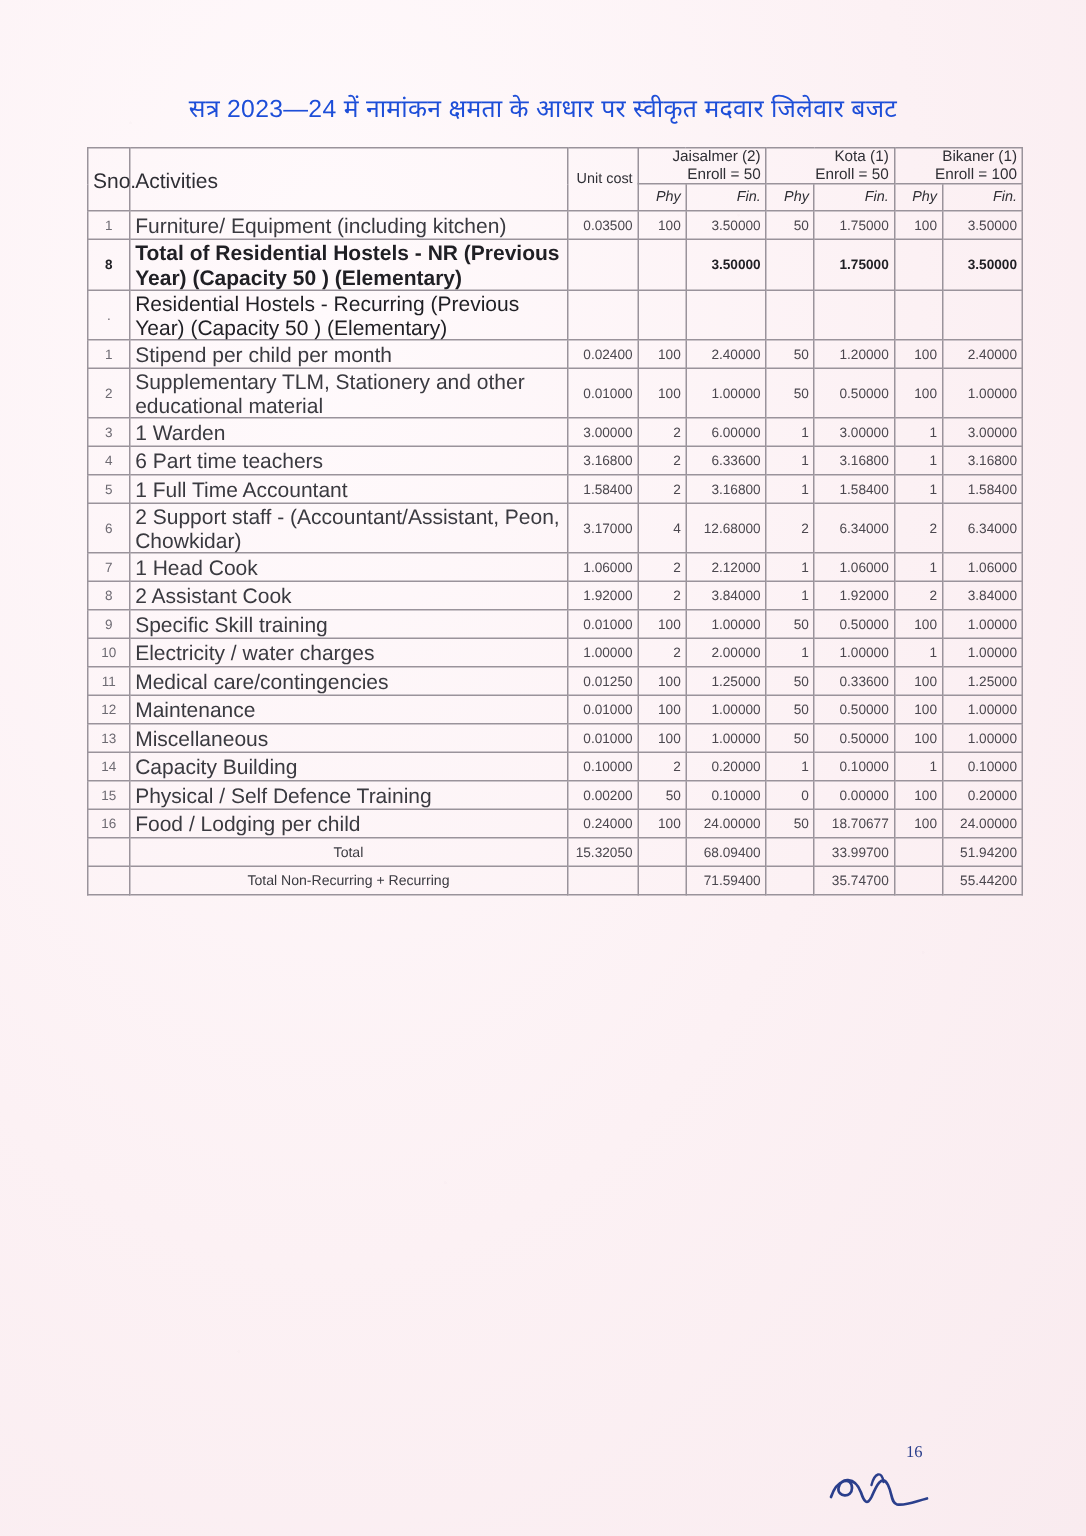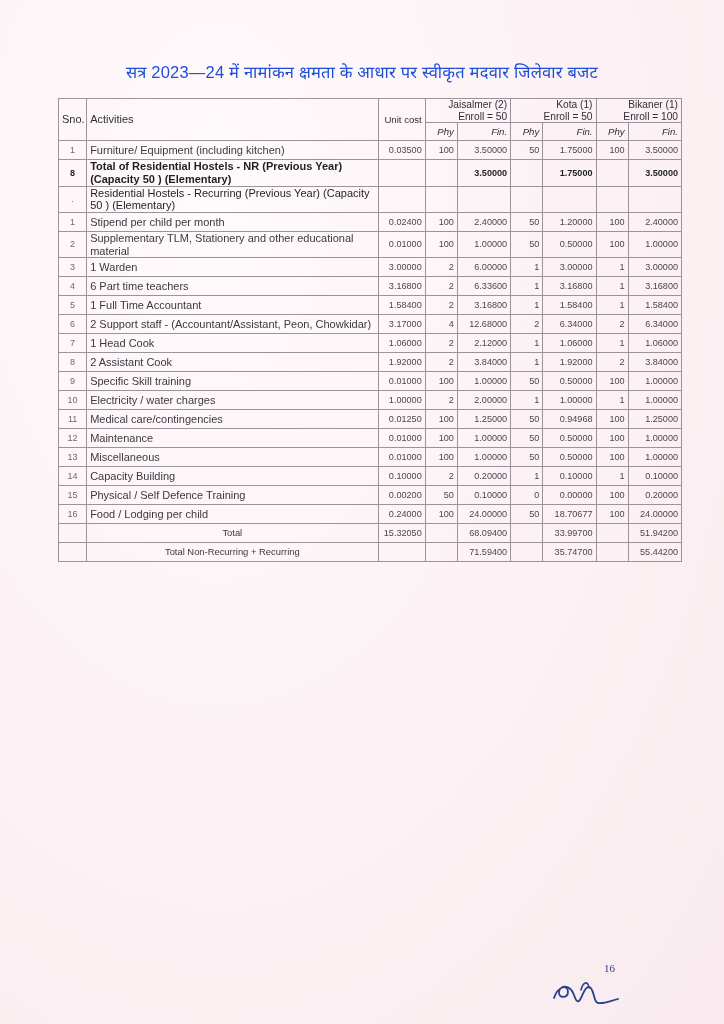--- a/index.html
+++ b/index.html
@@ -74,38 +74,38 @@
 
   thead th {
     text-align: right;
     font-size: 10px;
     color: #2f2f35;
     height: 19px;
   }
   th.h-sno, th.h-act {
     text-align: left;
     padding-left: 4px;
-    font-size: 11px;
+    font-size: 14px;
   }
   th.h-unit {
     font-size: 9.6px;
   }
   th.h-dist {
     line-height: 1.7;
     font-size: 10.2px;
   }
   th.h-sub {
     font-size: 9.6px;
     height: 17px;
     font-style: italic;
   }
 
   tbody td { height: 18px; }
   td.sno { text-align: center; font-size: 9px; color: #6d6a72; }
-  td.act { text-align: left; font-size: 11px; margin-top: 36px; }
+  td.act { text-align: left; font-size: 14px; margin-top: 36px; }
   td.num { text-align: right; font-size: 9.1px; padding-right: 4px; color: #4a474e; }
   td.phy { text-align: right; font-size: 9.1px; padding-right: 4px; color: #4a474e; }
 
   tr.bold td, td.bold { font-weight: bold; color: #1f1f24; }
   tr.section td.act { font-weight: normal; color: #1f1f24; }
   td.label-right { text-align: center; font-size: 9.4px; padding-right: 4px; }
 
   .signature {
     position: absolute;
     left: 548px;
@@ -314,21 +314,21 @@
         <td class="phy">1</td>
         <td class="num">1.00000</td>
       </tr>
       <tr>
         <td class="sno">11</td>
         <td class="act">Medical care/contingencies</td>
         <td class="num">0.01250</td>
         <td class="phy">100</td>
         <td class="num">1.25000</td>
         <td class="phy">50</td>
-        <td class="num">0.94968</td>
+        <td class="num">0.33600</td>
         <td class="phy">100</td>
         <td class="num">1.25000</td>
       </tr>
       <tr>
         <td class="sno">12</td>
         <td class="act">Maintenance</td>
         <td class="num">0.01000</td>
         <td class="phy">100</td>
         <td class="num">1.00000</td>
         <td class="phy">50</td>

